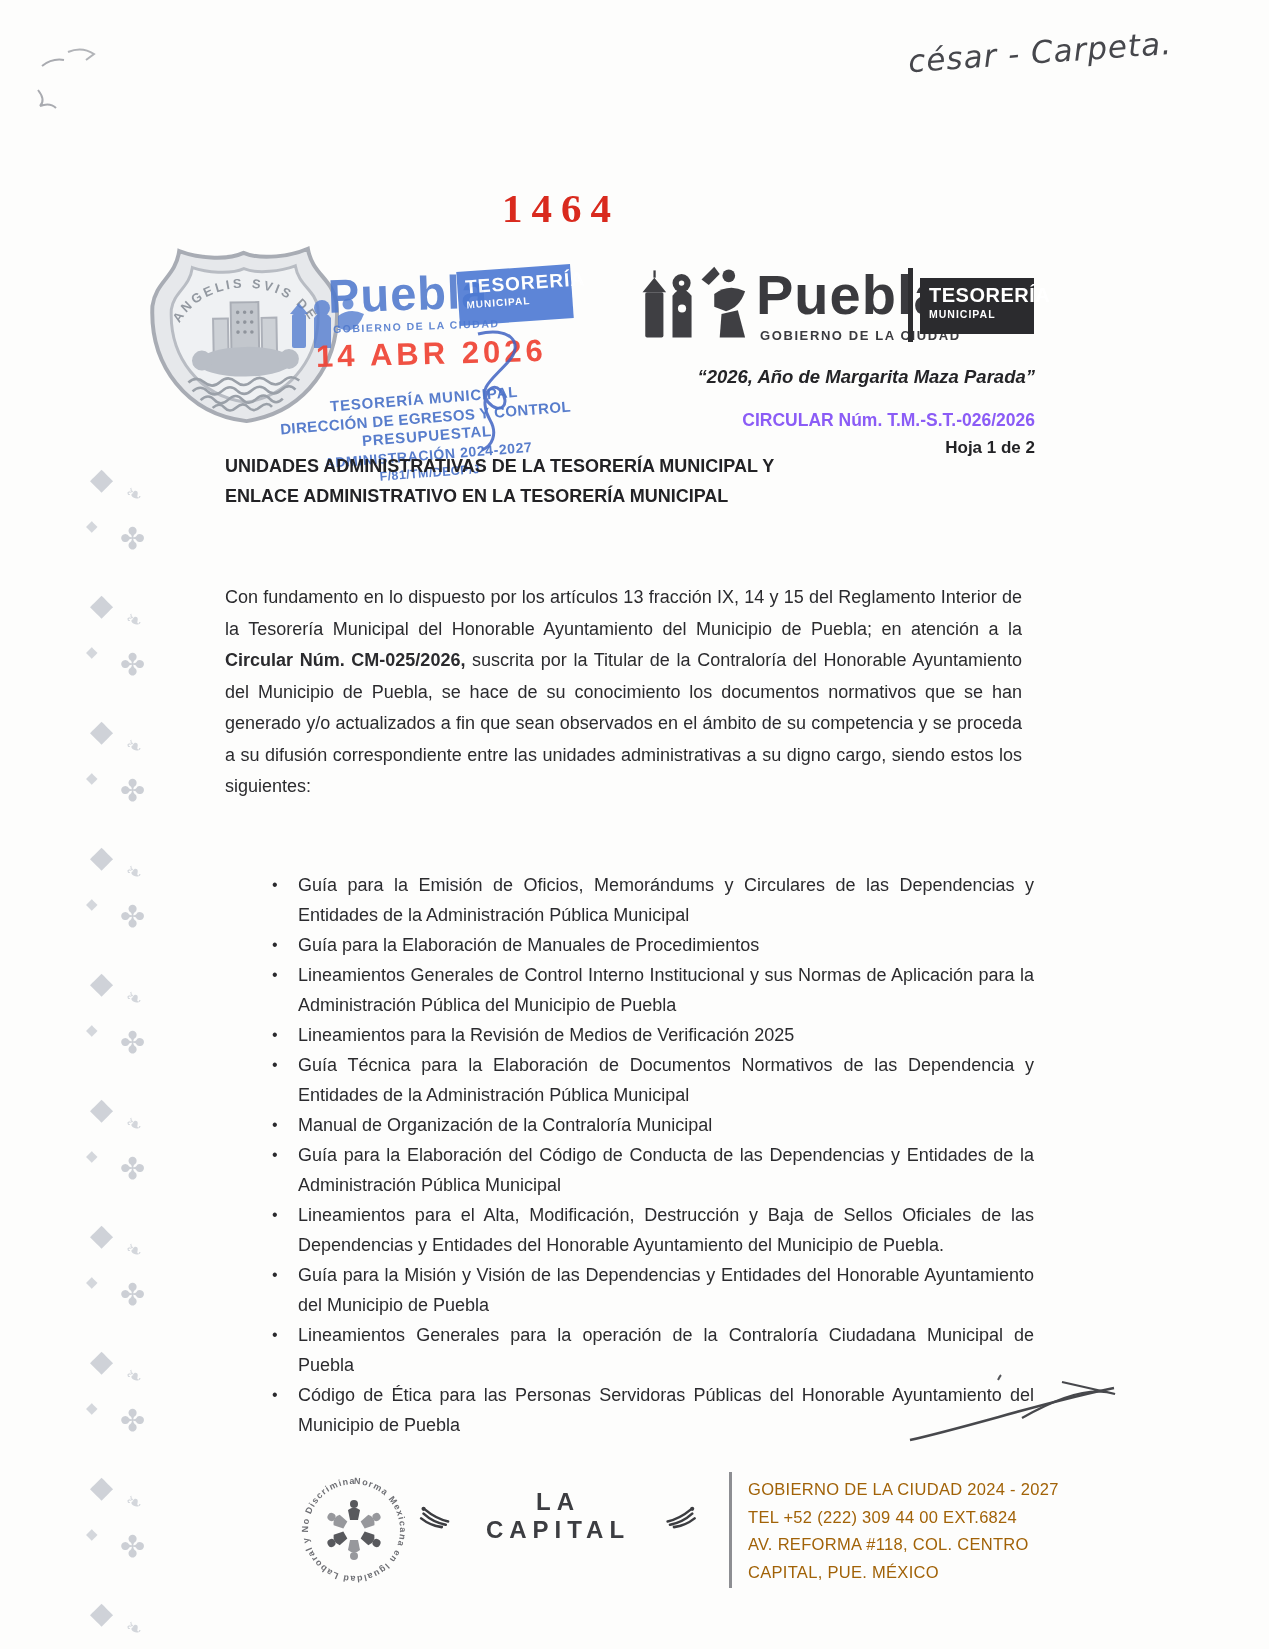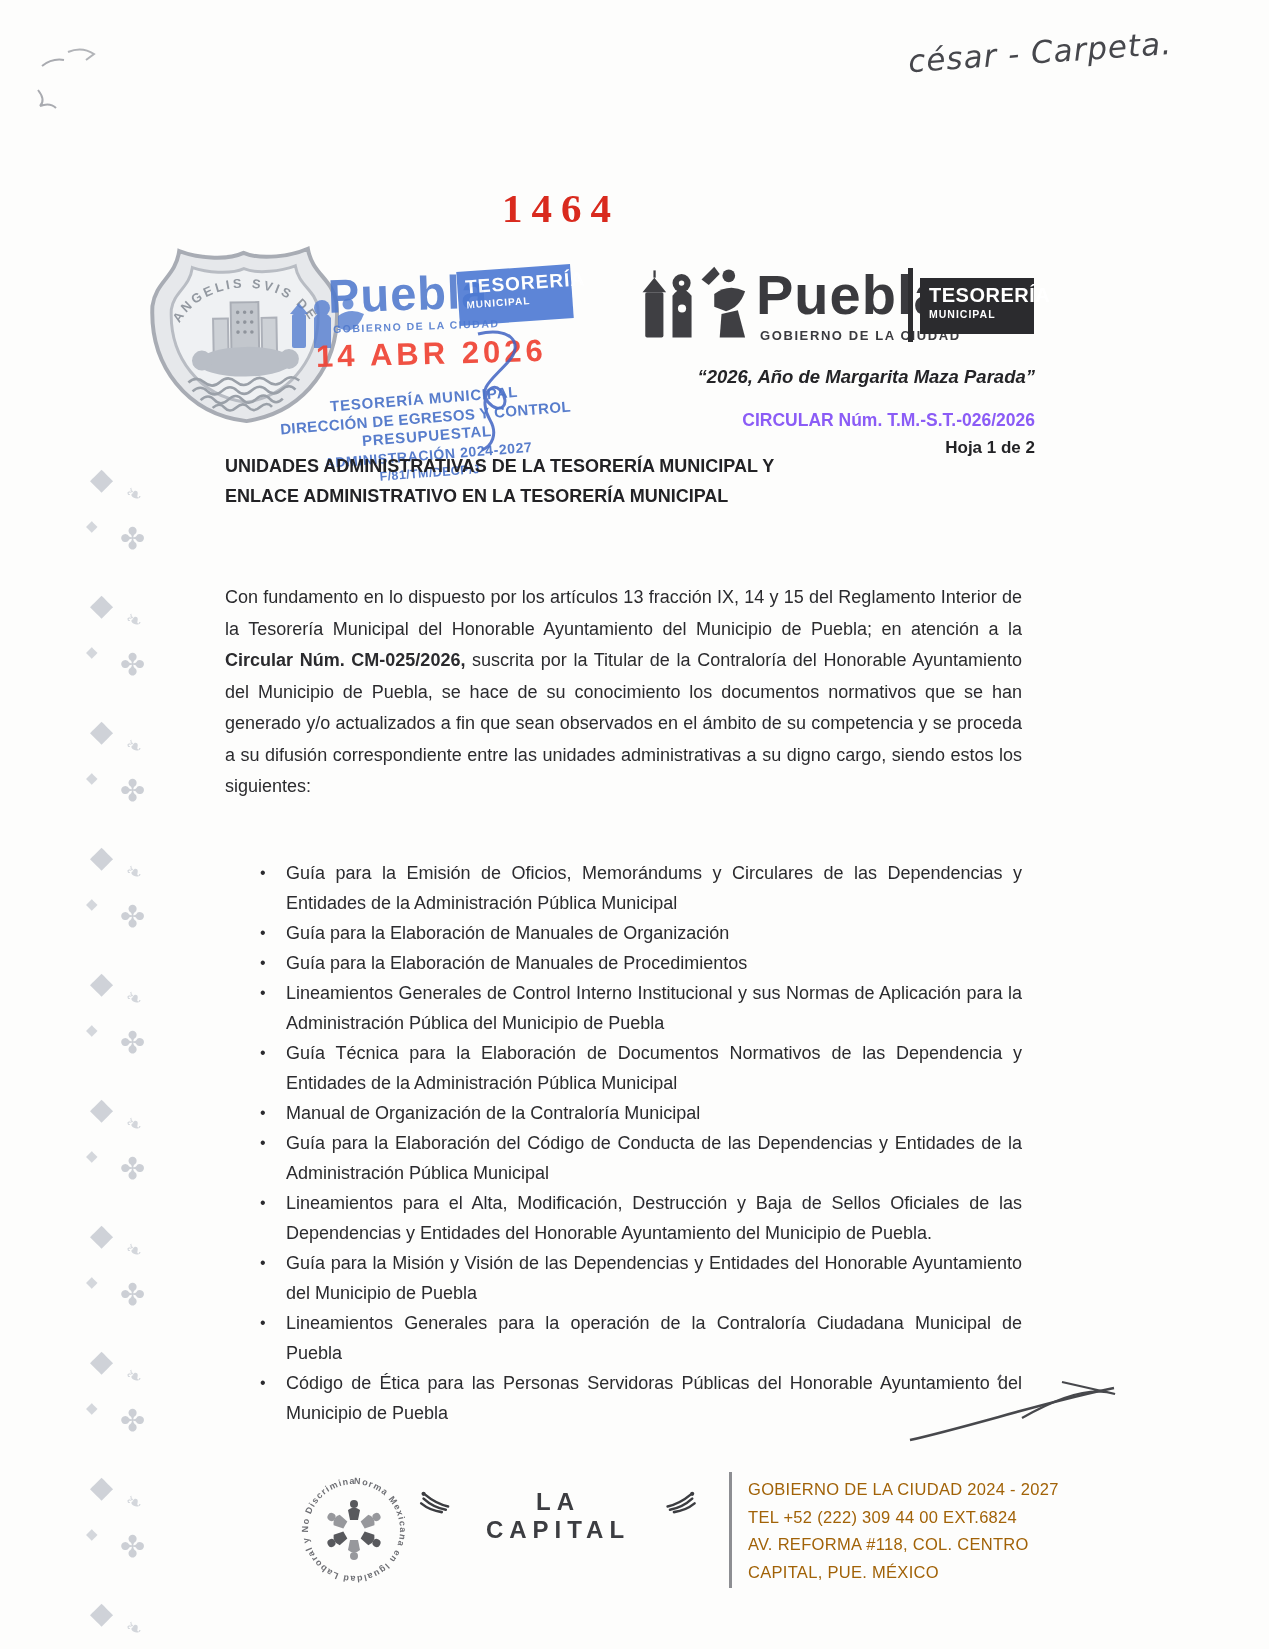--- a/index.html
+++ b/index.html
@@ -60,29 +60,29 @@
   .circnum{left:600px;top:410px;width:435px;text-align:right;font-size:17.5px;font-weight:bold;color:#8b5cf6;}
   .hoja{left:600px;top:438px;width:435px;text-align:right;font-size:17px;font-weight:bold;color:#232326;}
 
   
   .recipient{left:225px;top:452px;font-size:18px;font-weight:bold;color:#222225;line-height:29.5px;}
   .salutation{letter-spacing:1px;}
 
   
   .paragraph{left:225px;top:582px;width:797px;font-size:18px;line-height:31.5px;
     text-align:justify;color:#2b2b2e;}
-  .doclist{left:252px;top:858px;width:770px;margin:0;padding:0;list-style:none;
+  .doclist{left:252px;top:858px;width:770px;margin:12px;padding:0;list-style:none;
     font-size:18px;line-height:30px;color:#2b2b2e;}
   .doclist li{position:relative;padding-left:34px;text-align:justify;}
   .doclist li::before{content:"•";position:absolute;left:8px;top:0;font-size:16px;color:#2b2b2e;}
 
   
   .seal{left:294px;top:1470px;}
   .capital{left:418px;top:1488px;width:280px;text-align:center;color:#3c3d41;}
-  .capital .row1{display:flex;justify-content:center;gap:20px;}
+  .capital .row1{display:flex;align-items:center;justify-content:center;gap:20px;}
   .capital .l1{font-size:24px;font-weight:800;letter-spacing:6px;}
   .capital .l2{font-size:37px;font-weight:800;letter-spacing:3px;margin-top:-2px;}
   .fdivider{left:729px;top:1472px;width:3px;height:116px;background:#8d8e92;}
   .contact{left:748px;top:1476px;font-size:16.5px;line-height:27.5px;color:#a16207;letter-spacing:.3px;}
 
   .sigmark{left:902px;top:1374px;}
   .pencil{left:28px;top:38px;}
 </style>
 </head>
 <body>
@@ -246,23 +246,23 @@
 
 <div class="abs recipient">
   <div>UNIDADES ADMINISTRATIVAS DE LA TESORERÍA MUNICIPAL Y</div>
   <div>ENLACE ADMINISTRATIVO EN LA TESORERÍA MUNICIPAL</div>
 </div>
 
 <div class="abs paragraph"><span>Con fundamento en lo dispuesto por los artículos 13 fracción IX, 14 y 15 del Reglamento Interior de la Tesorería Municipal del Honorable Ayuntamiento del Municipio de Puebla; en atención a la </span><span class="b">Circular Núm. CM-025/2026,</span><span> suscrita por la Titular de la Contraloría del Honorable Ayuntamiento del Municipio de Puebla, se hace de su conocimiento los documentos normativos que se han generado y/o actualizados a fin que sean observados en el ámbito de su competencia y se proceda a su difusión correspondiente entre las unidades administrativas a su digno cargo, siendo estos los siguientes:</span></div>
 
 <ul class="abs doclist">
     <li>Guía para la Emisión de Oficios, Memorándums y Circulares de las Dependencias y Entidades de la Administración Pública Municipal</li>
-    <li>Guía para la Elaboración de Manuales de Organización</li>
     <li>Guía para la Elaboración de Manuales de Procedimientos</li>
     <li>Lineamientos Generales de Control Interno Institucional y sus Normas de Aplicación para la Administración Pública del Municipio de Puebla</li>
+    <li>Lineamientos para la Revisión de Medios de Verificación 2025</li>
     <li>Guía Técnica para la Elaboración de Documentos Normativos de las Dependencia y Entidades de la Administración Pública Municipal</li>
     <li>Manual de Organización de la Contraloría Municipal</li>
     <li>Guía para la Elaboración del Código de Conducta de las Dependencias y Entidades de la Administración Pública Municipal</li>
     <li>Lineamientos para el Alta, Modificación, Destrucción y Baja de Sellos Oficiales de las Dependencias y Entidades del Honorable Ayuntamiento del Municipio de Puebla.</li>
     <li>Guía para la Misión y Visión de las Dependencias y Entidades del Honorable Ayuntamiento del Municipio de Puebla</li>
     <li>Lineamientos Generales para la operación de la Contraloría Ciudadana Municipal de Puebla</li>
     <li>Código de Ética para las Personas Servidoras Públicas del Honorable Ayuntamiento del Municipio de Puebla</li>
   </ul>
 
 <svg class="abs sigmark" width="225" height="80" viewBox="0 0 225 80">

